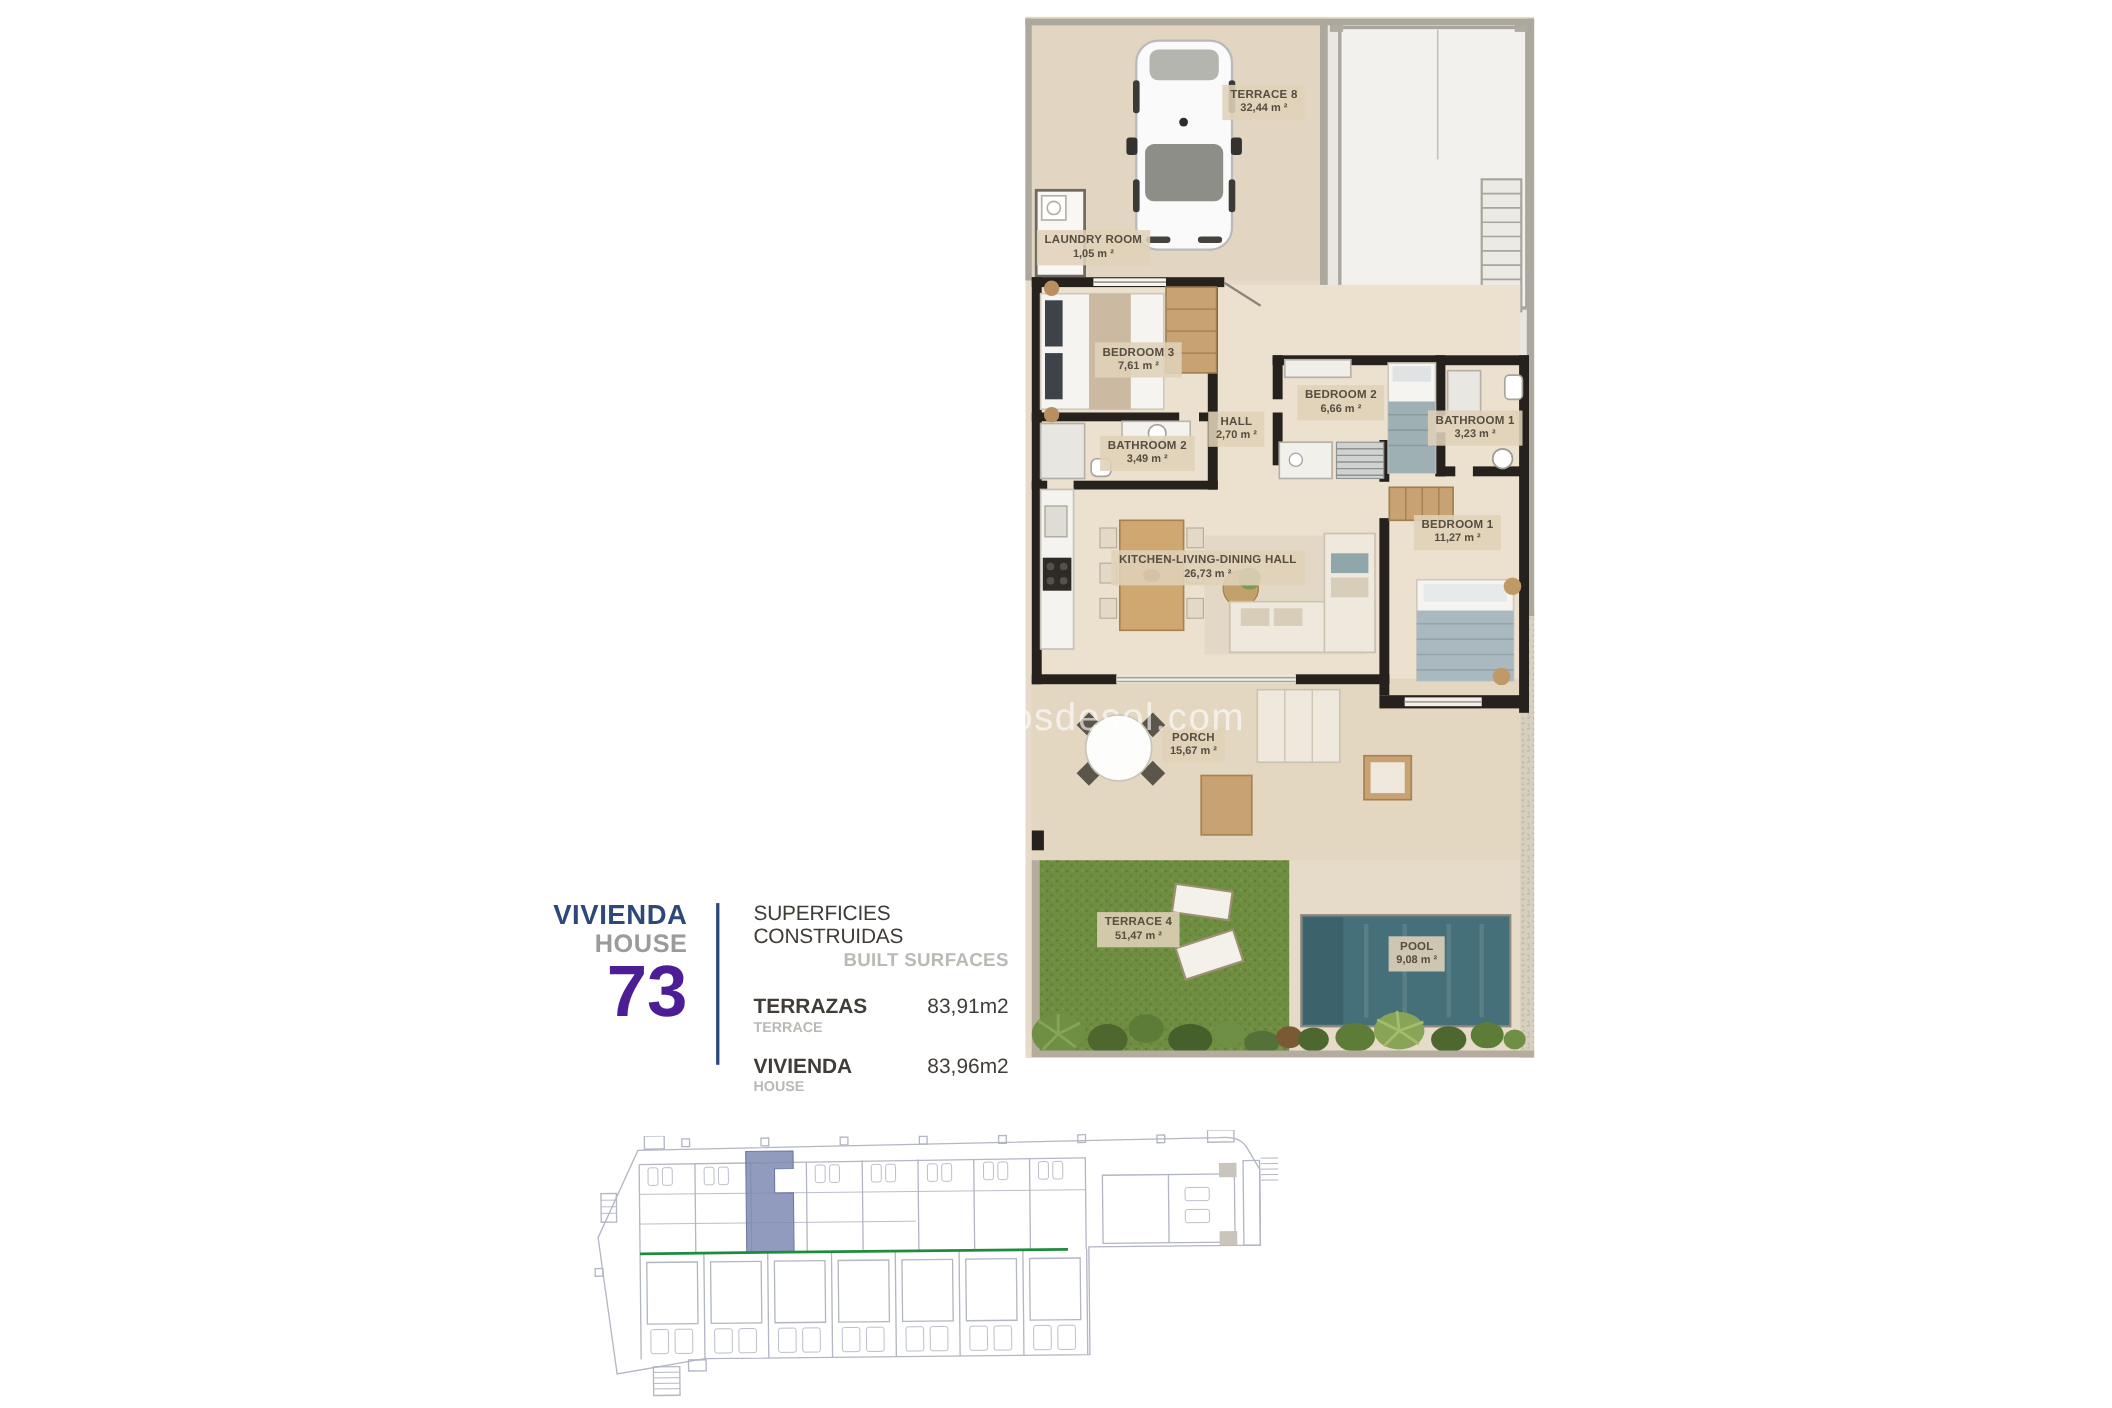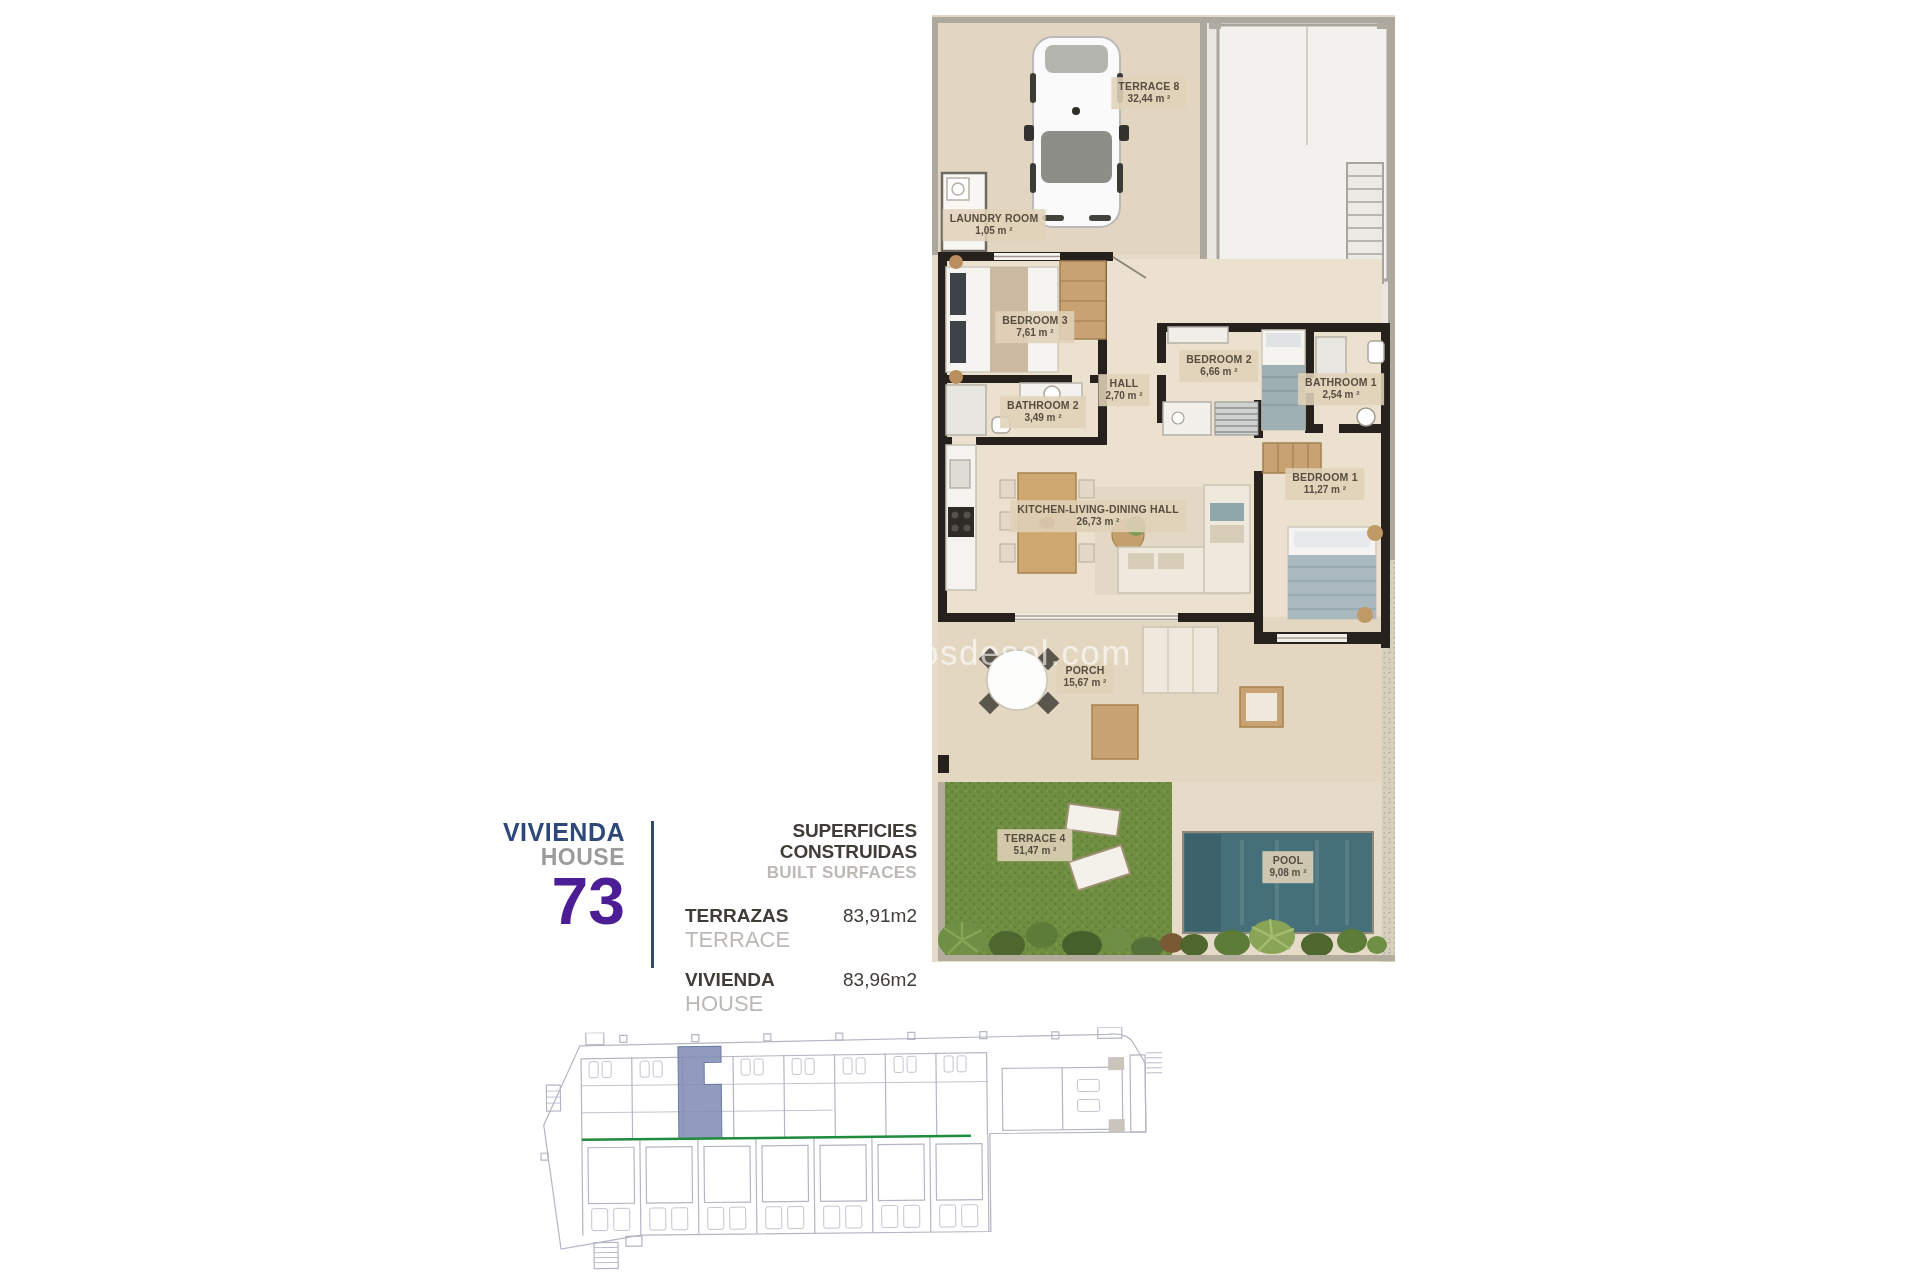--- a/index.html
+++ b/index.html
@@ -20,27 +20,27 @@
     font-size:35px;font-weight:400;letter-spacing:1.5px;
     color:rgba(255,255,255,.62);}
 
   
   .unit-id{position:absolute;left:420px;top:819px;width:205px;text-align:right;z-index:3;}
   .uid-l1{font-size:25px;font-weight:700;color:#2e4879;letter-spacing:.5px;line-height:1.05;}
   .uid-l2{font-size:23px;font-weight:700;color:#9b9b9b;letter-spacing:.5px;line-height:1.05;}
   .uid-num{font-size:66px;font-weight:700;color:#4c1d95;line-height:.82;margin-top:5px;}
   .vline{position:absolute;left:651px;top:821px;width:3px;height:147px;background:#2e4879;}
   .surfaces{position:absolute;left:685px;top:821px;width:232px;z-index:3;}
-  .sc-primary{font-size:19px;font-weight:700;color:#403c37;text-align:right;letter-spacing:-.2px;line-height:1.1;}
+  .sc-primary{font-size:19px;font-weight:400;color:#403c37;letter-spacing:-.2px;line-height:1.1;}
   .sc-secondary{font-size:17px;font-weight:700;color:#bcb9b5;text-align:right;letter-spacing:.3px;line-height:1.2;}
   .srow{position:relative;}
   .srow1{margin-top:22px;}
   .srow2{margin-top:17px;}
   .srow-l1{font-size:19px;font-weight:700;color:#403c37;line-height:1.15;}
-  .srow-l2{font-size:22px;font-weight:400;color:#bcb9b5;line-height:1.15;}
+  .srow-l2{font-size:13px;font-weight:700;color:#bcb9b5;line-height:1.15;}
   .srow-val{position:absolute;right:0;top:0;font-size:19px;font-weight:400;color:#403c37;}
 
   
   .siteplan{position:absolute;left:533px;top:1030px;width:632px;height:238px;
     transform:rotate(-0.6deg);}
 </style>
 </head>
 <body>
 
 <div class="canvas">
@@ -292,21 +292,21 @@
     <div class="plan-label" style="left:103px;top:312px">
       <span class="rl-name">BEDROOM 3</span>
       <span class="rl-area">7,61 m ²</span>
     </div>
     <div class="plan-label" style="left:287px;top:351px">
       <span class="rl-name">BEDROOM 2</span>
       <span class="rl-area">6,66 m ²</span>
     </div>
     <div class="plan-label" style="left:409px;top:374px">
       <span class="rl-name">BATHROOM 1</span>
-      <span class="rl-area">2,54 m ²</span>
+      <span class="rl-area">3,23 m ²</span>
     </div>
     <div class="plan-label" style="left:192px;top:375px">
       <span class="rl-name">HALL</span>
       <span class="rl-area">2,70 m ²</span>
     </div>
     <div class="plan-label" style="left:111px;top:397px">
       <span class="rl-name">BATHROOM 2</span>
       <span class="rl-area">3,49 m ²</span>
     </div>
     <div class="plan-label" style="left:393px;top:469px">

